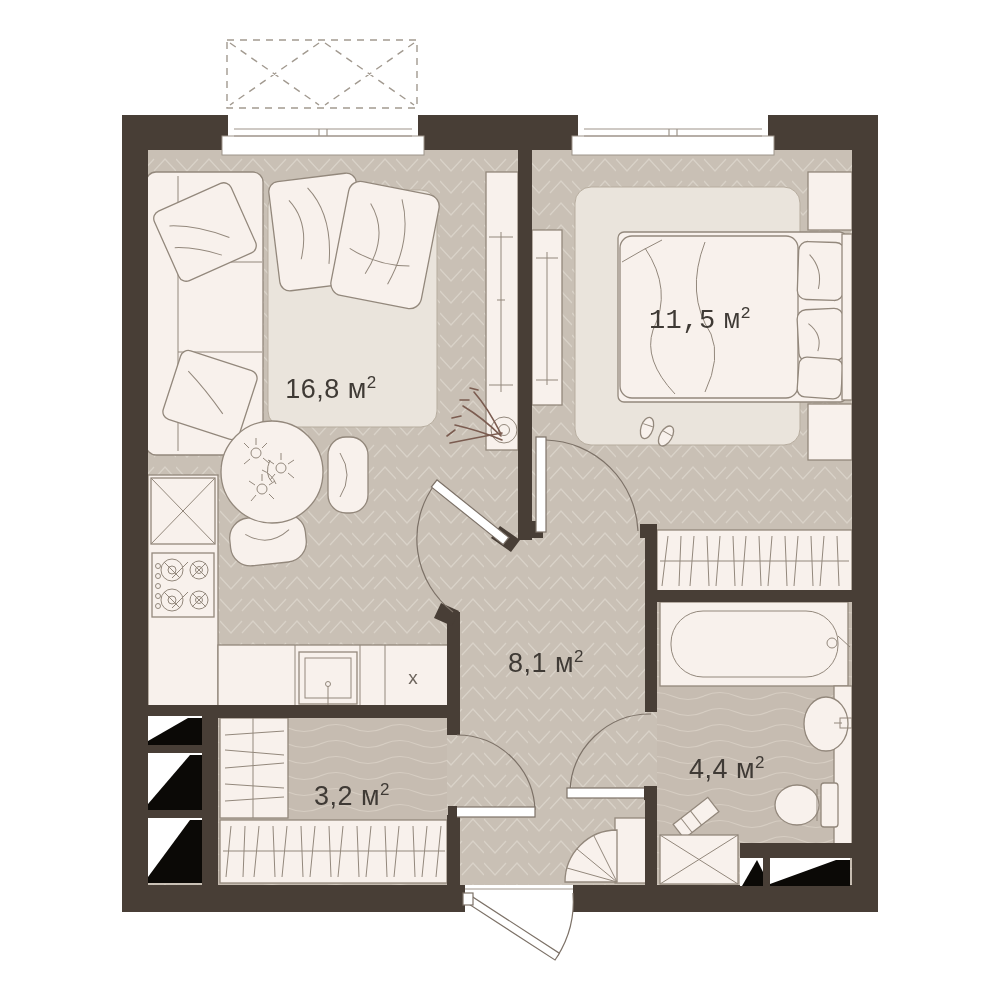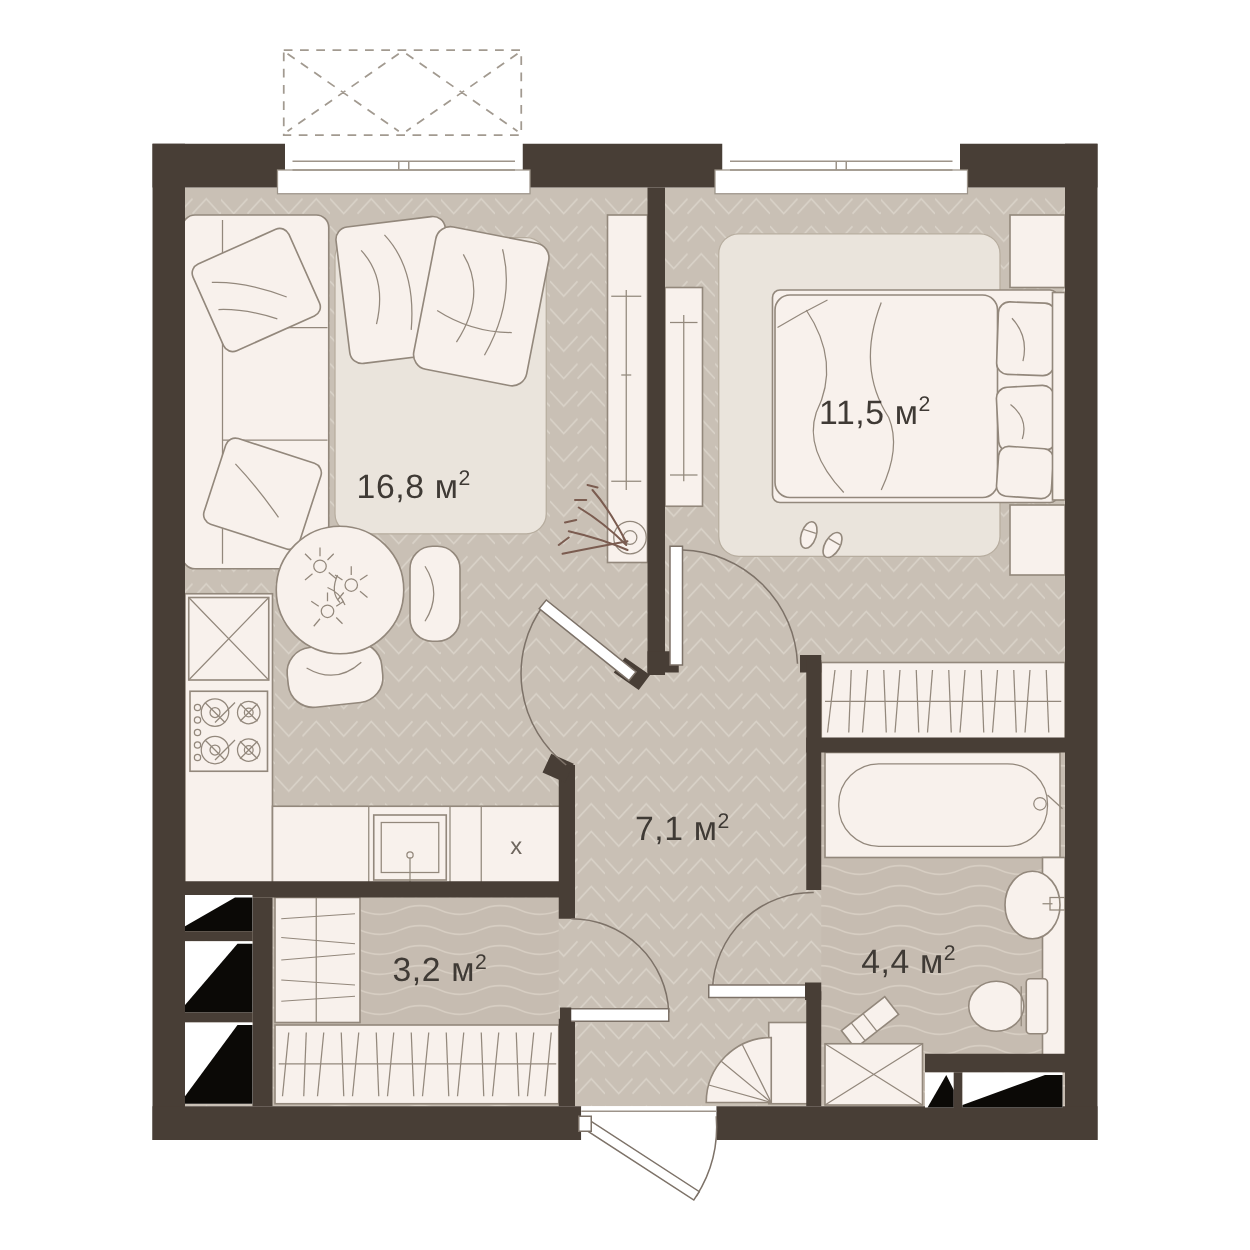--- a/index.html
+++ b/index.html
@@ -388,27 +388,27 @@
         <rect x="0" y="-4" width="104" height="8" class="leaf"></rect>
       </g>
       <rect x="463" y="893" width="10" height="12" class="leaf"></rect>
     </g>
   </g>
 </svg>
 
 <div class="room-label" style="left:331px;top:389px;text-align:right;">
   <span>16,8</span><span class="unit">м</span><sup>2</sup>
 </div>
-<div class="room-label" style="left:700px;top:330px;">
+<div class="room-label" style="left:700px;top:320px;font-family:Liberation Mono, monospace;">
   <span>11,5</span><span class="unit">м</span><sup>2</sup>
 </div>
 <div class="room-label" style="left:546px;top:663px;">
-  <span>7,1</span><span class="unit">м</span><sup>2</sup>
-</div>
-<div class="room-label" style="left:352px;top:776px;">
+  <span>8,1</span><span class="unit">м</span><sup>2</sup>
+</div>
+<div class="room-label" style="left:352px;top:796px;">
   <span>3,2</span><span class="unit">м</span><sup>2</sup>
 </div>
 <div class="room-label" style="left:727px;top:769px;">
   <span>4,4</span><span class="unit">м</span><sup>2</sup>
 </div>
 <div class="small-marker" style="left:413px;top:678px;">x</div>
 
 </div>
 
 </body></html>

